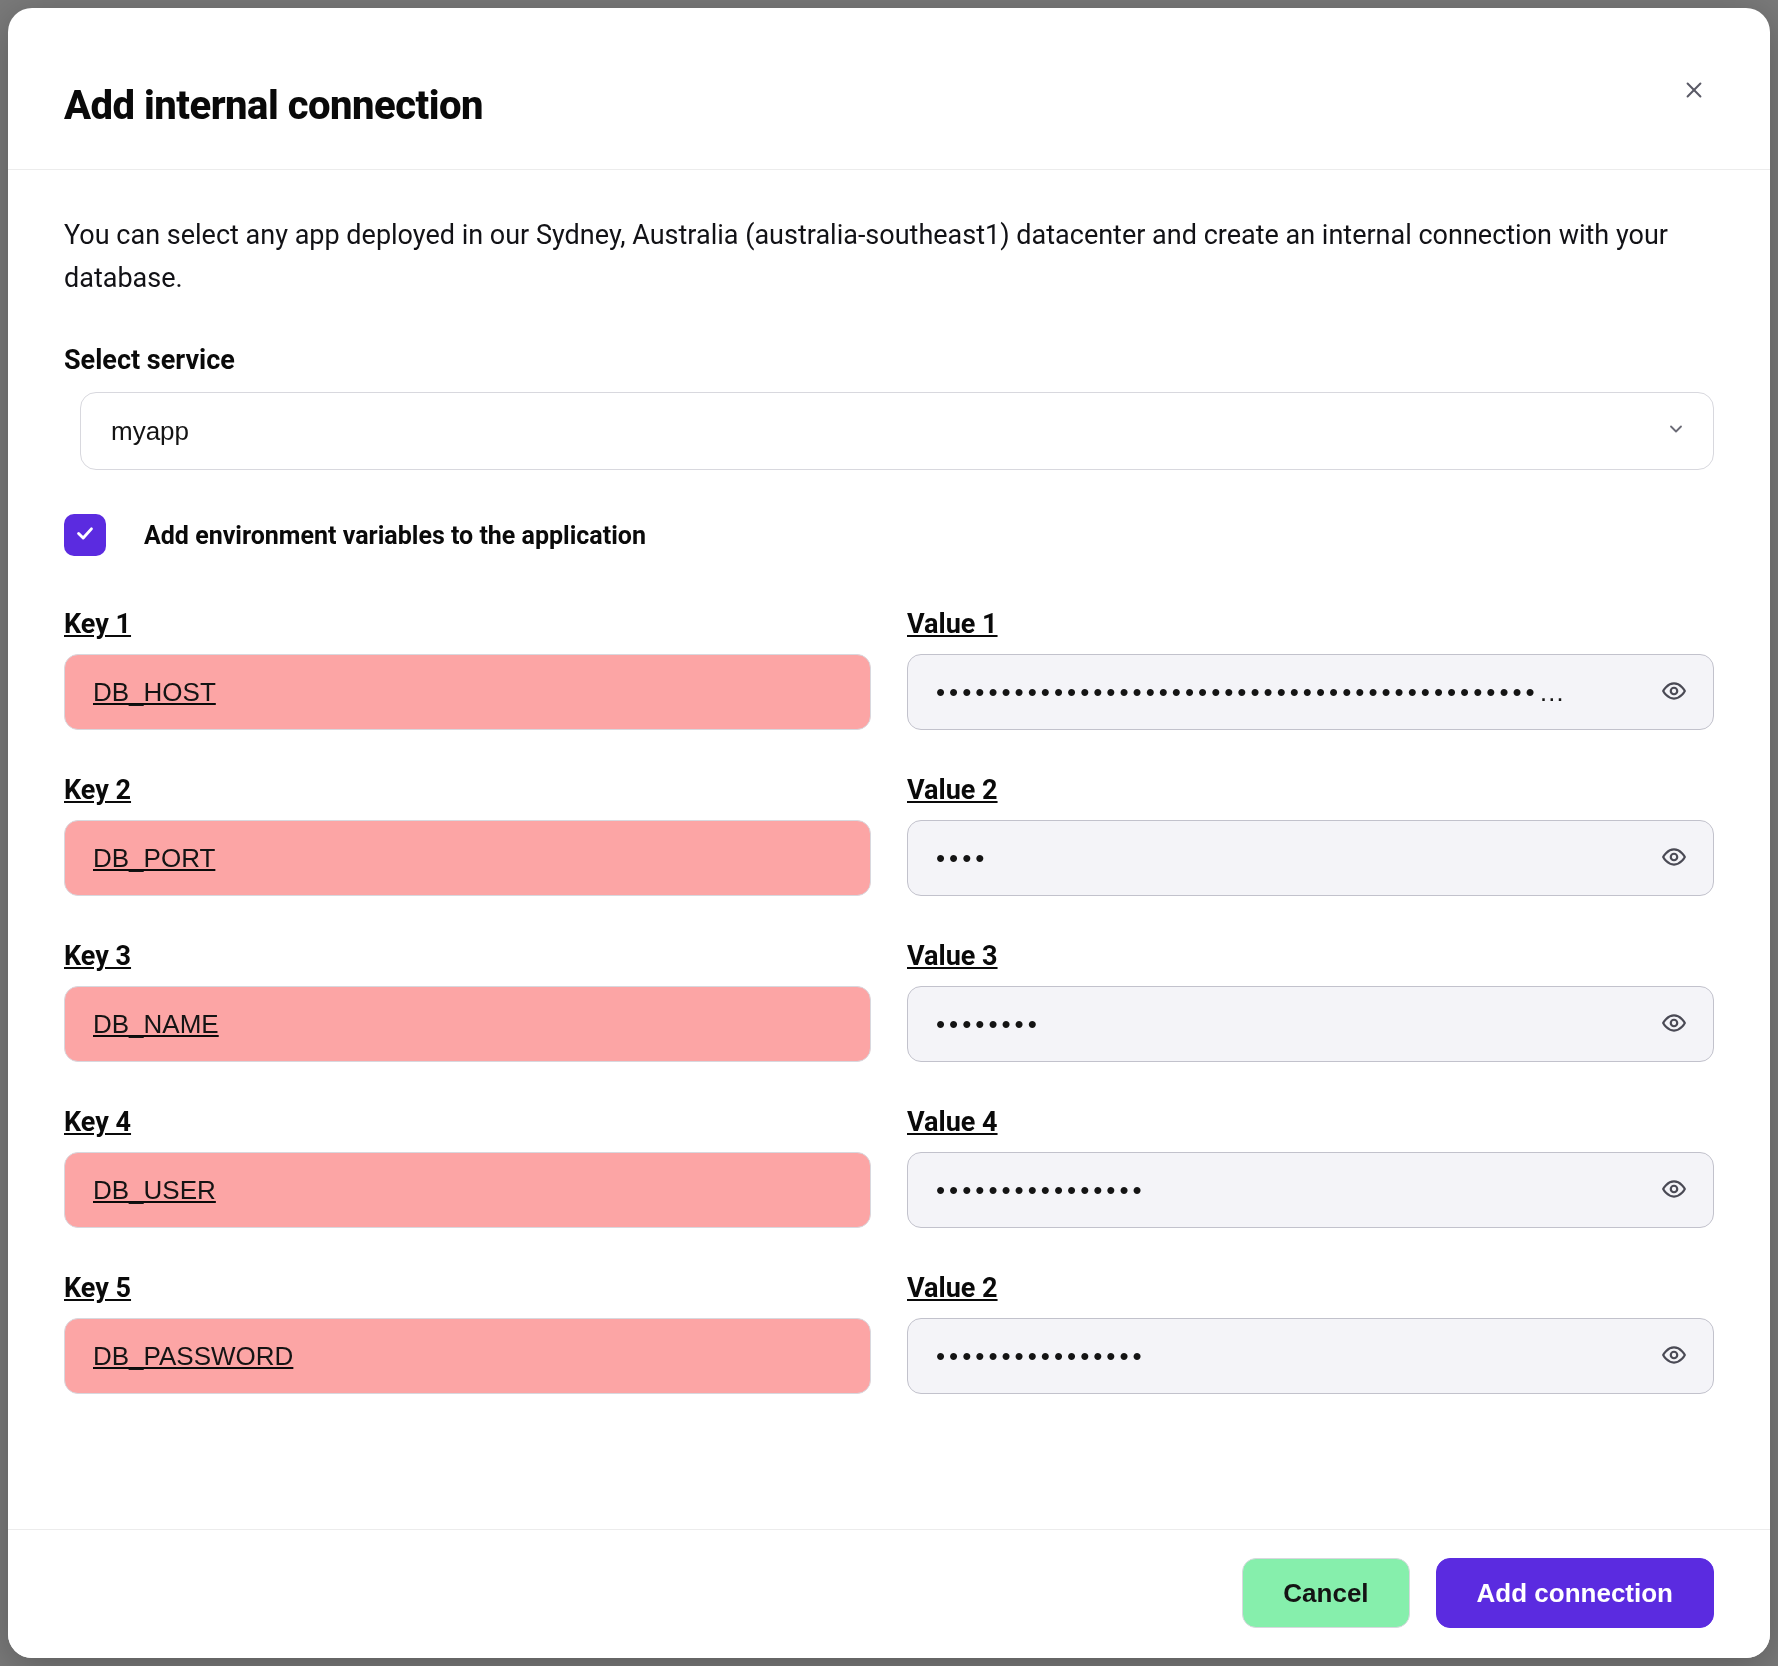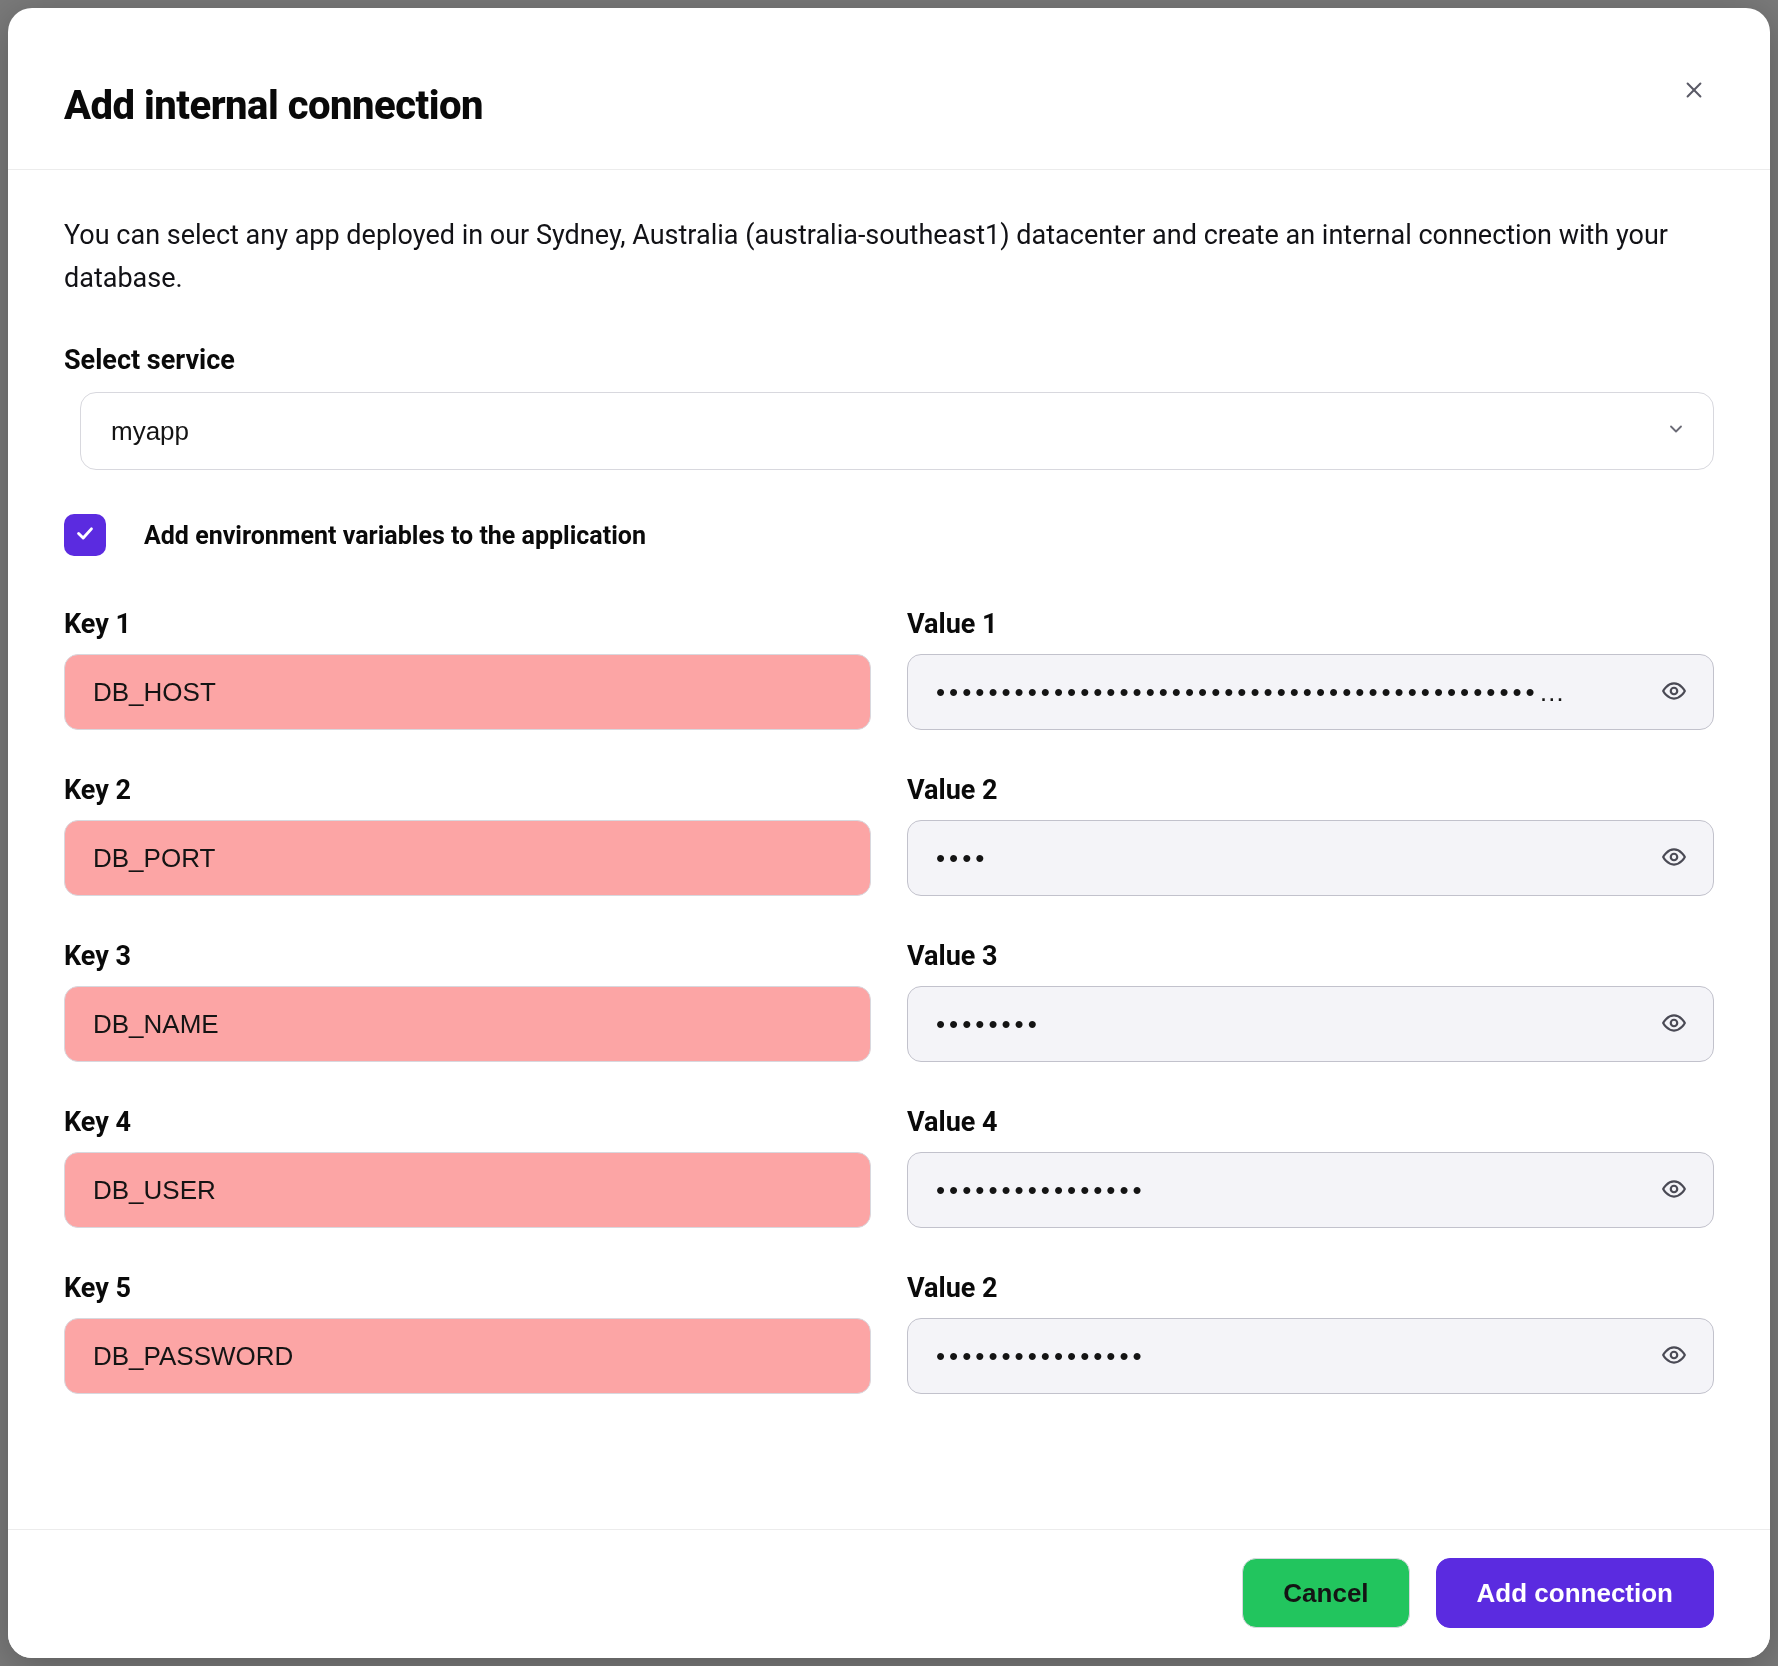--- a/index.html
+++ b/index.html
@@ -116,21 +116,21 @@
   .pairs {
     display: flex;
     flex-direction: column;
     gap: 44px;
   }
   .pair {
     display: grid;
     grid-template-columns: 1fr 1fr;
     gap: 36px;
   }
-  .col { display: flex; flex-direction: column; }
+  .col { display: flex; flex-direction: column; text-decoration: underline; }
   .col .field-label { margin-bottom: 14px; }
   .text-input {
     width: 100%;
     height: 76px;
     border: 1.5px solid #d8d8de;
     border-radius: 14px;
     background: #fca5a5;
     padding: 0 28px;
     font-size: 26px;
     color: #141414;
@@ -178,21 +178,21 @@
     padding: 0 40px;
     border-radius: 14px;
     font-size: 26px;
     font-weight: 600;
     cursor: pointer;
     display: flex;
     align-items: center;
     justify-content: center;
   }
   .btn-secondary {
-    background: #22c55e;
+    background: #86efac;
     border: 1.5px solid #d8d8de;
     color: #141414;
   }
   .btn-primary {
     background: #5b2be0;
     border: 1.5px solid #5b2be0;
     color: #ffffff;
   }
 </style>
 </head>

